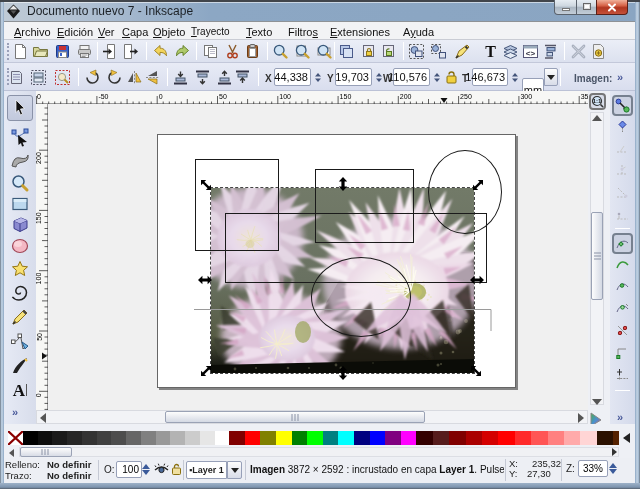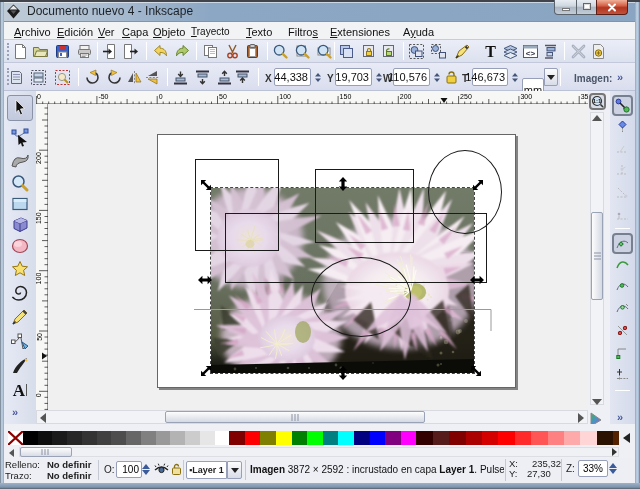--- a/index.html
+++ b/index.html
@@ -12,21 +12,21 @@
 <div class="abs" style="left:0;top:2px;width:640px;height:1px;background:rgba(255,255,255,0.55)"></div>
 <div class="abs" style="left:0;top:21px;width:640px;height:1px;background:#8e9296"></div>
 <div class="abs" style="left:0;top:2px;width:4px;height:487px;background:linear-gradient(to right,#5d646c 0,#a9bed4 1px,#c4d4e4 2px,#8ba6c3 100%)"></div>
 <div class="abs" style="right:0;top:2px;width:5px;height:487px;background:linear-gradient(to left,#5d646c 0,#9db4cc 1px,#c4d4e4 3px,#8ba6c3 100%)"></div>
 <div class="abs" style="left:0;bottom:0;width:640px;height:6px;background:linear-gradient(to bottom,#9eb2c8,#7d94ae 70%,#555f6b 100%)"></div>
 <div class="abs" style="left:6px;top:4px"><svg width="15" height="15" viewBox="0 0 15 15">
       <path d="M7.5 0.5 L14 7 L7.5 14.5 L1 7 Z" fill="#1a1a1a"></path>
       <path d="M7.5 1.5 L11.5 5.5 L3.5 5.5 Z" fill="#e8e8e8"></path>
       <path d="M4.5 6.5 h6 L7.5 10 Z" fill="#555"></path>
     </svg></div>
-<div class="abs" style="left:27px;top:4px;font-size:12px;color:#1c2126">Documento nuevo 4 - Inkscape</div>
+<div class="abs" style="left:27px;top:4px;font-size:12px;color:#1c2126">Documento nuevo 7 - Inkscape</div>
 <div class="abs" style="left:554px;top:0;width:75px;height:16px">
 <div class="abs" style="left:0;top:0;width:23px;height:15px;background:linear-gradient(#e6ecf2 0%,#cdd6df 45%,#aab6c2 50%,#c3cdd8 100%);border:1px solid #5a626c;border-top:none;border-radius:0 0 0 4px">
       <div class="abs" style="left:7px;top:8px;width:8px;height:3px;background:#fff;border:1px solid #777"></div>
     </div>
 <div class="abs" style="left:22px;top:0;width:21px;height:15px;background:linear-gradient(#e6ecf2 0%,#cdd6df 45%,#aab6c2 50%,#c3cdd8 100%);border:1px solid #5a626c;border-top:none">
       <div class="abs" style="left:6px;top:3px;width:8px;height:7px;border:1px solid #666;background:#fff;box-shadow:inset 0 0 0 1px #ddd"></div>
     </div>
 <div class="abs" style="left:42px;top:0;width:32px;height:15px;background:linear-gradient(#f0b09a 0%,#d66348 40%,#b03620 55%,#c4513a 100%);border:1px solid #5a2018;border-top:none;border-radius:0 0 4px 0">
 <svg width="30" height="13" viewBox="0 0 30 13">
         <path d="M12 3.5 L18 9.5 M18 3.5 L12 9.5" stroke="#fff" stroke-width="2" stroke-linecap="round"></path>

